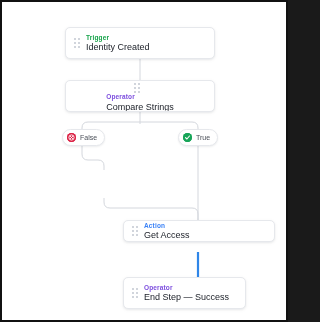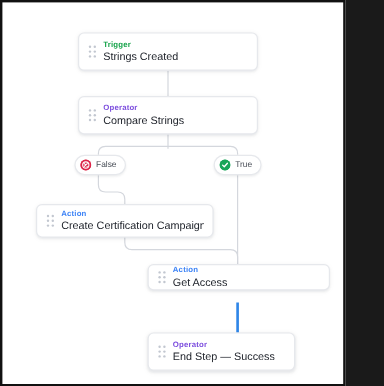--- a/index.html
+++ b/index.html
@@ -140,25 +140,25 @@
       <span class="handle">
         <i></i>
           <i></i>
           <i></i>
           <i></i>
           <i></i>
           <i></i>
       </span>
       <span class="node-text">
         <span class="kind trigger">Trigger</span>
-        <span class="title">Strings Created</span>
-      </span>
-    </div>
-
-    <div class="node" style="left:63px; top:78px; width:150px; height:32px;">
+        <span class="title">Identity Created</span>
+      </span>
+    </div>
+
+    <div class="node" style="left:63px; top:78px; width:150px; height:32px;flex-direction:column;">
       <span class="handle">
         <i></i>
           <i></i>
           <i></i>
           <i></i>
           <i></i>
           <i></i>
       </span>
       <span class="node-text">
         <span class="kind operator">Operator</span>
@@ -180,34 +180,20 @@
     <div class="pill" style="left:176px; top:127px;">
       <span class="badge true">
         <svg width="9" height="9" viewBox="0 0 9 9">
           <circle cx="4.5" cy="4.5" r="4.5" fill="#18a558"></circle>
           <path d="M2.5 4.6 L3.9 6.0 L6.5 3.0" stroke="#ffffff" stroke-width="1.1" fill="none" stroke-linecap="round" stroke-linejoin="round"></path>
         </svg>
       </span>
       <span class="pill-label">True</span>
     </div>
 
-    <div class="node" style="left:28px; top:168px; width:148px; height:28px;">
-      <span class="handle">
-        <i></i>
-          <i></i>
-          <i></i>
-          <i></i>
-          <i></i>
-          <i></i>
-      </span>
-      <span class="node-text">
-        <span class="kind action">Action</span>
-        <span class="title">Create Certification Campaign</span>
-      </span>
-    </div>
 
     <div class="node" style="left:121px; top:218px; width:152px; height:22px;">
       <span class="handle">
         <i></i>
           <i></i>
           <i></i>
           <i></i>
           <i></i>
           <i></i>
       </span>

